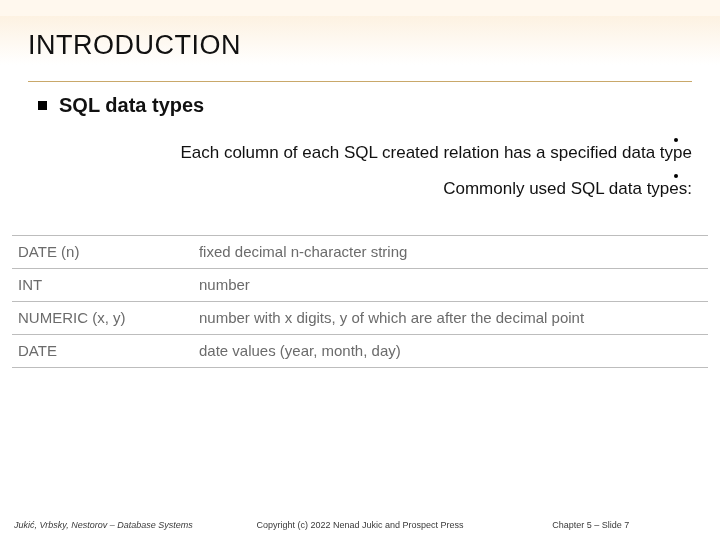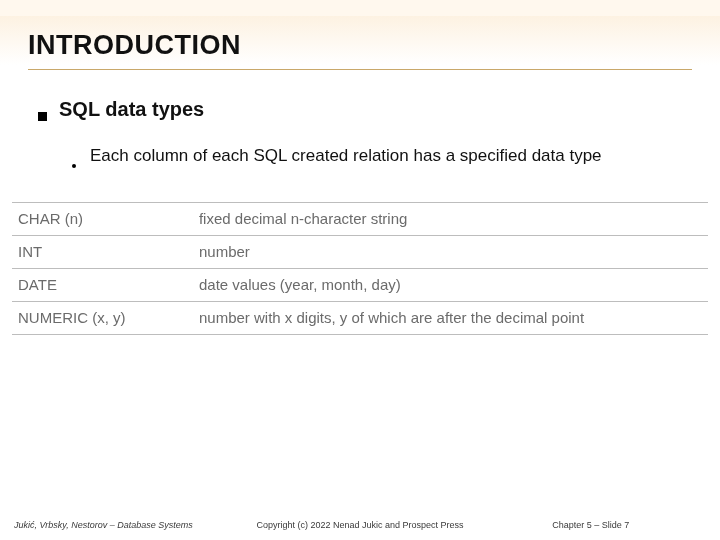--- a/index.html
+++ b/index.html
@@ -11,38 +11,38 @@
     background: linear-gradient(to bottom,
       #fff8ee 0%,
       #fff8ee 3%,
       #fdf2e2 3%,
       #ffffff 12%,
       #ffffff 100%);
     padding: 30px 28px 0 28px;
   }
   .title {
     font-size: 27px;
-    font-weight: 700;
+    font-weight: 400;
     letter-spacing: 0.5px;
     color: #111;
     border-bottom: 1px solid #c9a86a;
-    padding-bottom: 8px;
-    margin-bottom: 28px;
+    padding-bottom: 20px;
+    margin-bottom: 12px;
   }
   .content { padding-left: 10px; }
-  .l1 { display: flex; align-items: flex-end; margin-bottom: 24px; }
+  .l1 { display: flex; align-items: flex-start; margin-bottom: 12px; }
   .l1-bullet {
     flex: 0 0 auto;
     width: 9px; height: 9px;
     background: #000;
     margin-top: 7px; margin-right: 12px;
   }
   .l1-text { font-size: 20px; font-weight: 700; color: #111; }
   .l2-group { padding-left: 34px; margin-top: 6px; }
-  .l2 { display: flex; align-items: flex-end; line-height: 1.35; }
+  .l2 { display: flex; align-items: flex-end; line-height: 1.35; flex-direction: column; }
   .l2-bullet {
     flex: 0 0 auto;
     width: 4px; height: 4px;
     background: #000;
     border-radius: 50%;
     margin-top: 9px; margin-right: 14px;
   }
   .l2-text { font-size: 17px; color: #111; }
   .table-wrap {
     margin: 34px -28px 0 -28px;
@@ -85,41 +85,45 @@
     <div class="l1">
       <span class="l1-bullet"></span>
       <span class="l1-text">SQL data types</span>
     </div>
 
     <div class="l2-group">
       <div class="l2">
         <span class="l2-bullet"></span>
         <span class="l2-text">Each column of each SQL created relation has a specified data type</span>
       </div>
+      <div class="l2">
+        <span class="l2-bullet"></span>
+        <span class="l2-text">Commonly used SQL data types:</span>
+      </div>
     </div>
   </div>
 
   <div class="table-wrap">
     <table class="dt">
       <tbody>
         <tr>
-          <td class="name">CHAR (n)</td>
+          <td class="name">DATE (n)</td>
           <td>fixed decimal n-character string</td>
         </tr>
         <tr>
           <td class="name">INT</td>
           <td>number</td>
         </tr>
         <tr>
+          <td class="name">NUMERIC (x, y)</td>
+          <td>number with x digits, y of which are after the decimal point</td>
+        </tr>
+        <tr>
           <td class="name">DATE</td>
           <td>date values (year, month, day)</td>
-        </tr>
-        <tr>
-          <td class="name">NUMERIC (x, y)</td>
-          <td>number with x digits, y of which are after the decimal point</td>
         </tr>
       </tbody>
     </table>
   </div>
 
   <div class="footer">
     <span class="left">Jukić, Vrbsky, Nestorov – Database Systems</span>
     <span class="center">Copyright (c) 2022 Nenad Jukic and Prospect Press</span>
     <span class="right">Chapter 5 – Slide 7</span>
   </div>

